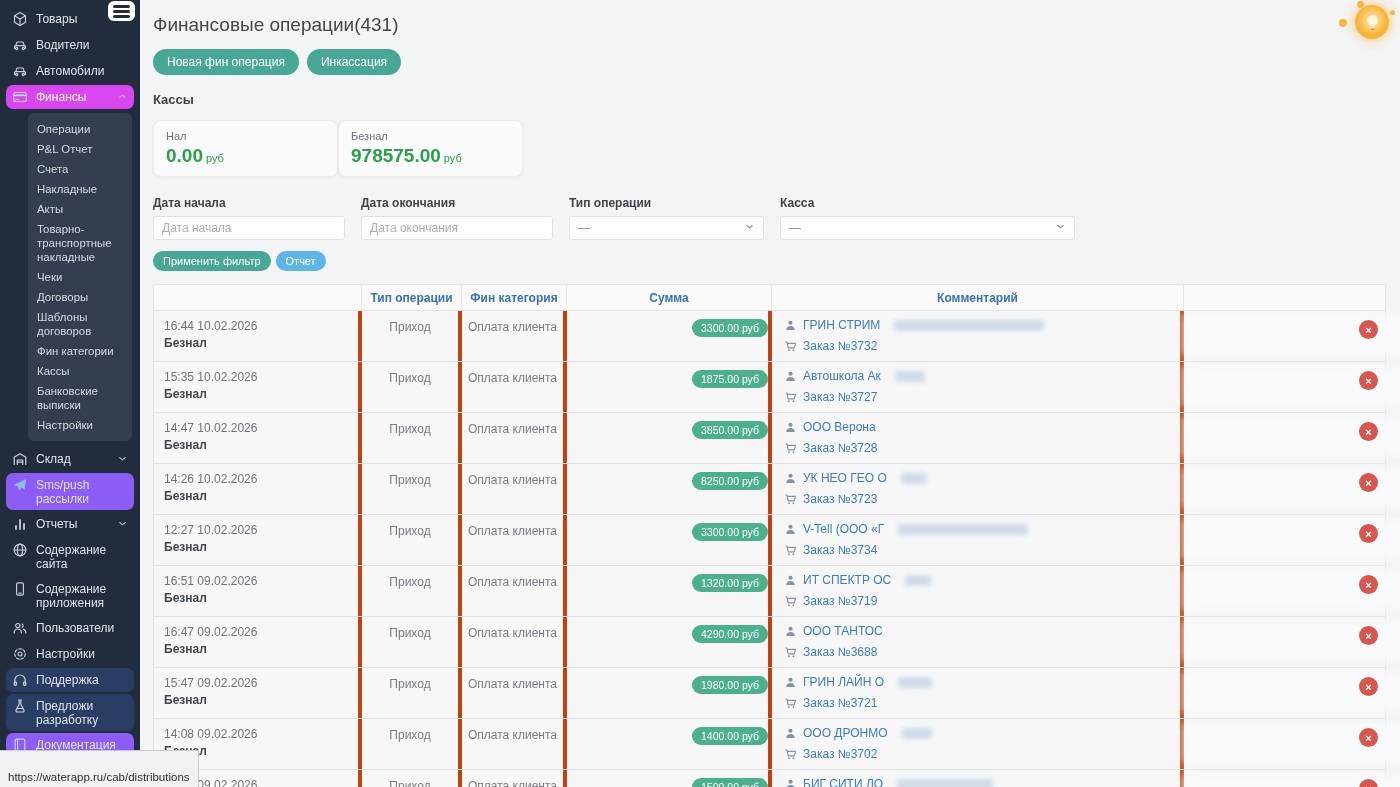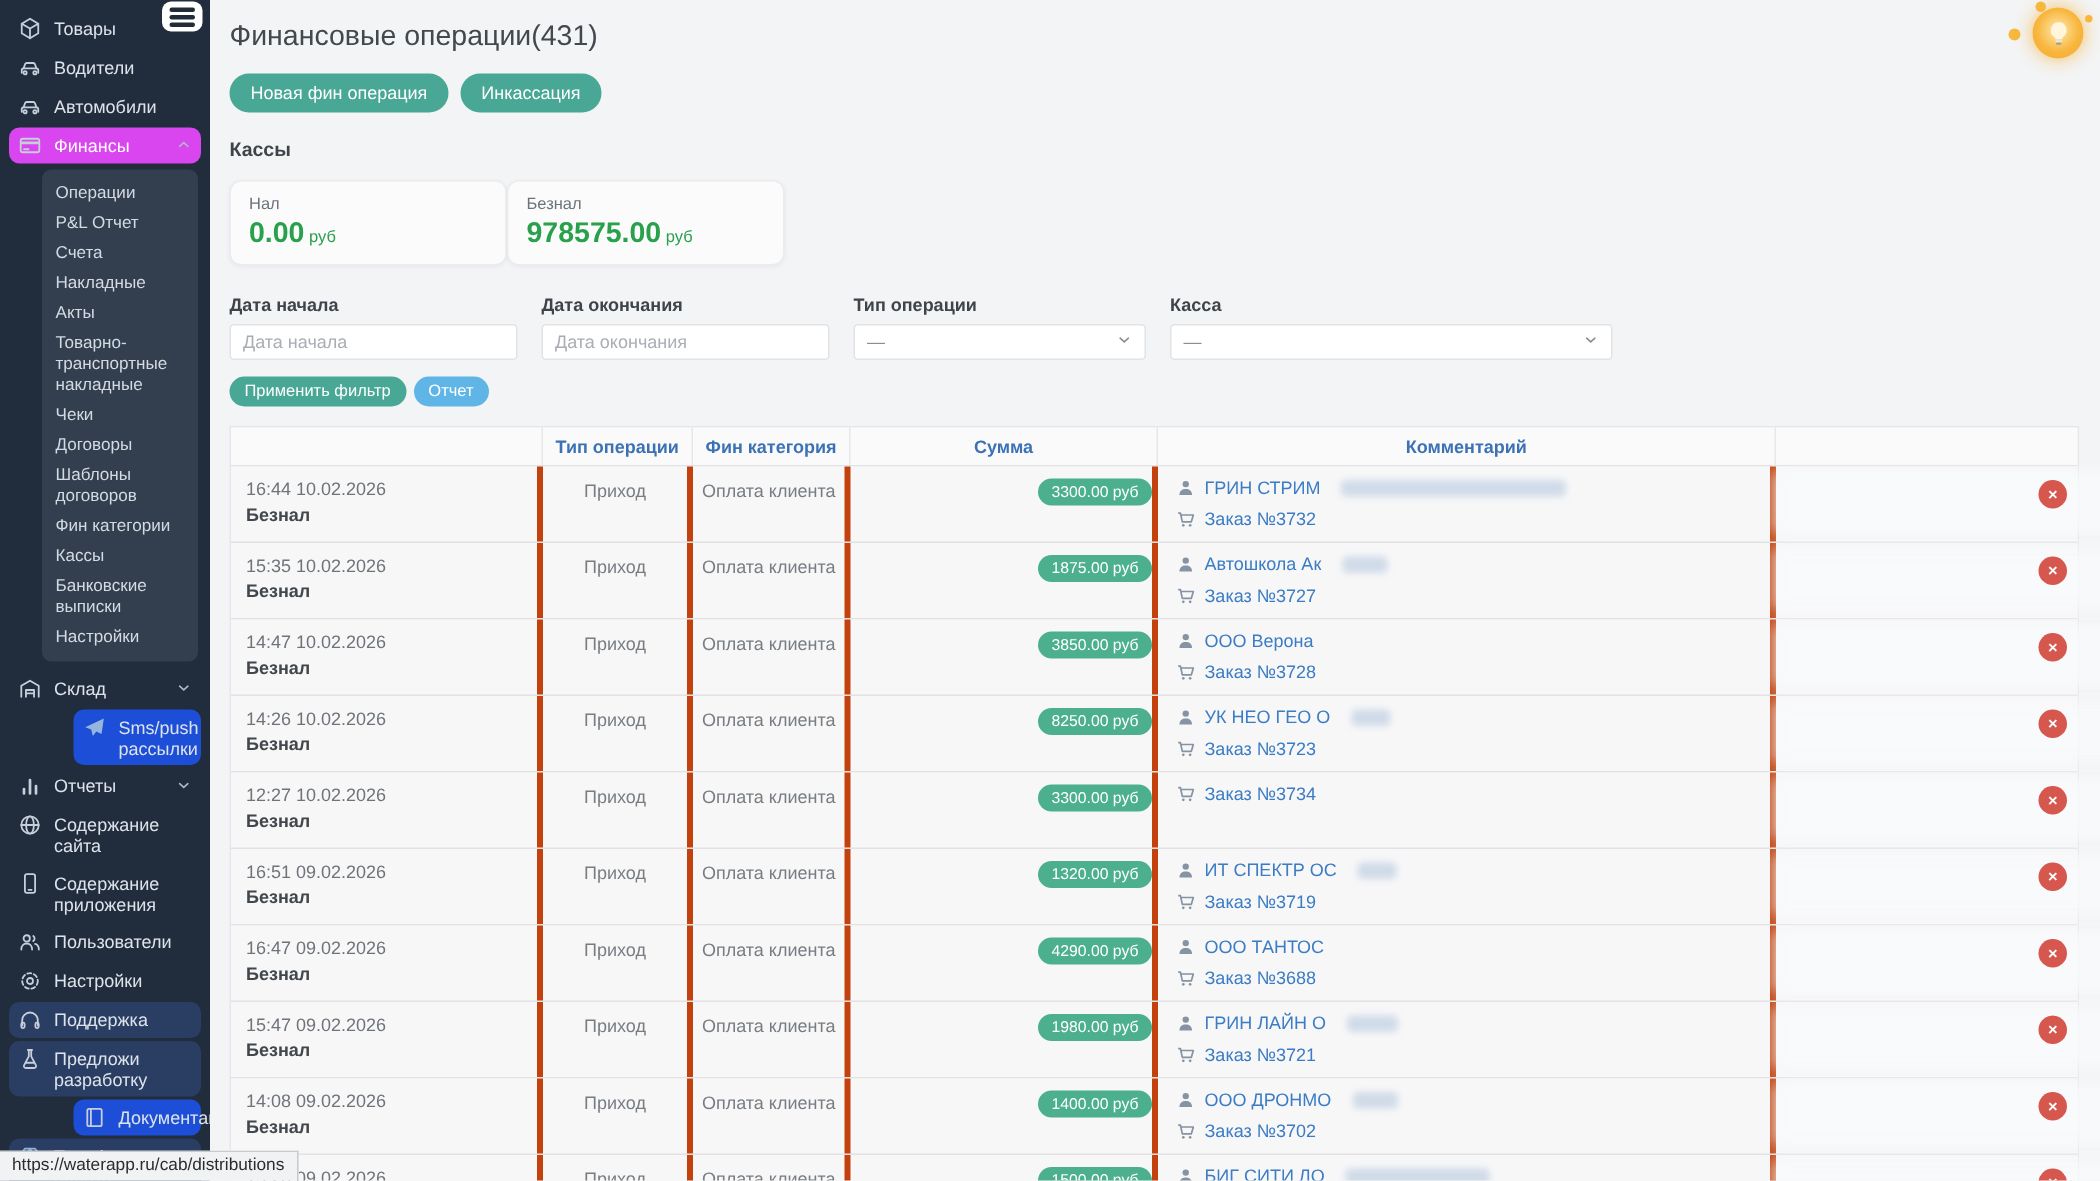--- a/index.html
+++ b/index.html
@@ -24,21 +24,21 @@
   .burger span { height:3px; background:#222c38; border-radius:2px; }
   #sidebar-nav { padding:7px 6px 0 6px; display:flex; flex-direction:column; gap:2px; }
   .s-item {
     display:flex; align-items:flex-start; gap:8px; padding:4px 6px;
     border-radius:7px; font-size:12px; line-height:14px; cursor:pointer;
   }
   .s-item .ic { width:16px; min-width:16px; height:16px; display:flex; align-items:center; justify-content:center; }
   .s-item .lbl { padding-top:1px; }
   .s-item.active { background:#d946ef; color:#ffffff; }
   .s-item.hl-blue { background:#2a3d63; }
-  .s-item.hl-gray { background:#1d4ed8;margin-left:43px; }
+  .s-item.hl-gray { background:#8b5cf6; }
   .chev { margin-left:auto; padding-top:2px; }
   .submenu {
     background:#333f4f; border-radius:6px; margin:2px 2px 4px 22px;
     padding:6px 6px 6px 9px; display:flex; flex-direction:column;
   }
   .sub-item { padding:3px 0; font-size:11.4px; line-height:14px; color:#d3dae2; cursor:pointer; }
 
   
   .content { position:relative; flex:1; padding:12px 14px 0 13px; }
   h1 { font-size:19px; font-weight:500; color:#43484e; margin:2px 0 13px; }
@@ -145,21 +145,21 @@
   }
   .bulb .dot { position:absolute; border-radius:50%; background:#f6b93d; }
   .bulb .d1 { width:7px; height:7px; top:-2px; left:4px; }
   .bulb .d2 { width:8px; height:8px; top:16px; left:-14px; }
   .bulb .d3 { width:5px; height:5px; top:7px; right:-4px; }
 
   
   .statusbar {
     position:fixed; left:0; bottom:0; background:#f1f2f3;
     border:1px solid #c9cacc; border-left:none; border-bottom:none;
-    padding:3px 8px 4px; font-size:11.5px; color:#2a2d30; z-index:10;
+    padding:20px 8px 4px; font-size:11.5px; color:#2a2d30; z-index:10;
   }
 </style>
 </head>
 <body>
 
 <div class="app">
 
   <aside class="sidebar">
     <div class="burger">
       <span></span>
@@ -574,20 +574,30 @@
     </div>
     <div class="td td-center">Приход</div>
     <div class="td td-center">Оплата клиента</div>
     <div class="td td-sum">
       <span class="badge">3300.00 руб</span>
     </div>
     <div class="td td-comment">
       <div class="c-line">
         <span class="mini">
                   <svg width="13" height="13" viewBox="0 0 16 16">
+                    <circle cx="8" cy="4.6" r="2.6" fill="#8593a2"></circle>
+                    <path d="M2.8 13.6c0-3.4 2.3-5 5.2-5s5.2 1.6 5.2 5Z" fill="#8593a2"></path>
+                  </svg>
+                </span>
+        <span class="lnk">V-Tell (ООО «Г</span>
+        <span class="redact"></span>
+      </div>
+      <div class="c-line">
+        <span class="mini">
+                  <svg width="13" height="13" viewBox="0 0 16 16">
                     <path stroke="#8593a2" stroke-width="1.4" fill="none" stroke-linejoin="round" d="M1.8 2.5h1.8l1.6 7.2h7.4l1.6-5.6H4.2"></path>
                     <circle cx="6" cy="12.6" r="1.1" fill="#8593a2"></circle>
                     <circle cx="11.6" cy="12.6" r="1.1" fill="#8593a2"></circle>
                   </svg>
                 </span>
         <span class="lnk">Заказ №3734</span>
       </div>
     </div>
     <div class="td td-del">
       <span class="del">×</span>

